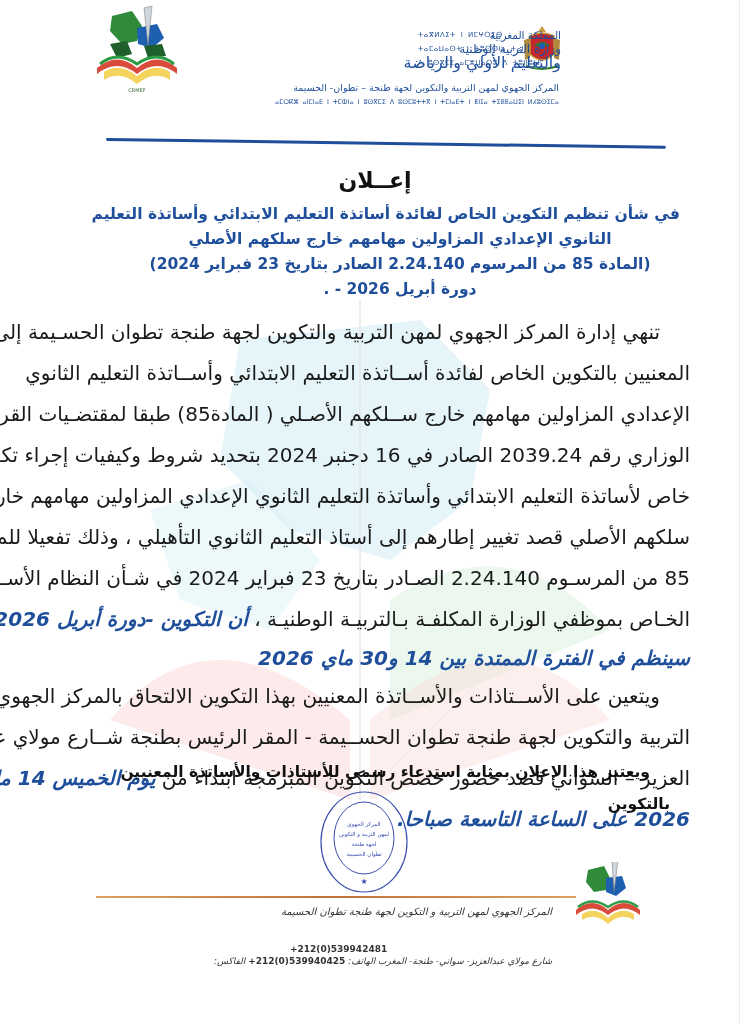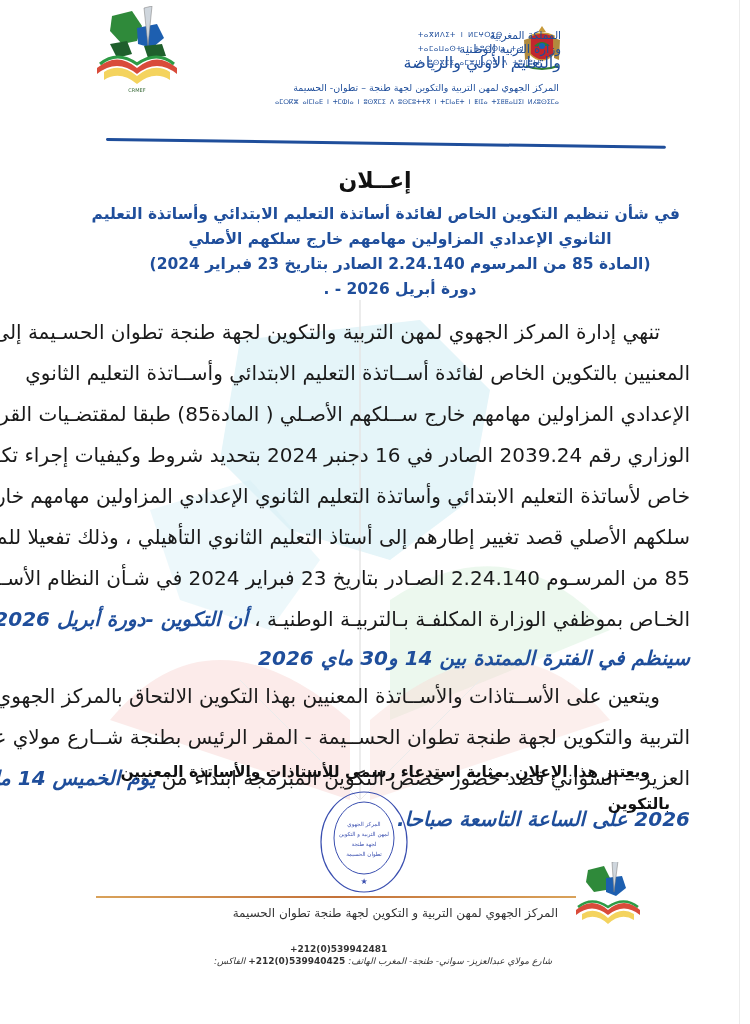--- a/index.html
+++ b/index.html
@@ -34,21 +34,21 @@
   .indent { padding-right:30px; }
 
   .closing { position:absolute; left:110px; width:560px; top:756px; font-size:15.5px; font-weight:bold; line-height:32px; color:#111; text-align:right; }
 
   
   .stamp { position:absolute; left:318px; top:790px; width:92px; height:104px; }
 
   
   .footer-rule { position:absolute; left:96px; top:896px; width:480px; height:2px; background:linear-gradient(90deg,#d9a25a,#c4723a 50%,#d9a25a); }
   .footer-logo { position:absolute; left:568px; top:862px; width:80px; height:72px; }
-  .footer-l1 { position:absolute; right:192px; top:906px; font-size:12px; color:#333; letter-spacing:1px; white-space:nowrap; }
+  .footer-l1 { position:absolute; right:198px; top:906px; font-size:10px; color:#333; letter-spacing:1px; white-space:nowrap;font-style:italic; }
   .footer-l2 { position:absolute; right:198px; top:928px; font-size:9px; color:#333; white-space:nowrap; font-style:italic;margin-top:28px; }
   .footer-l2 b { font-style:normal; direction:ltr; unicode-bidi:embed; }
   .footer-l3 { position:absolute; left:290px; top:944px; font-size:9px; color:#333; font-weight:bold; direction:ltr; }
 </style>
 </head>
 <body>
 
 <div class="page-edge"></div>
 
 <svg class="watermark" viewBox="0 0 540 520">

